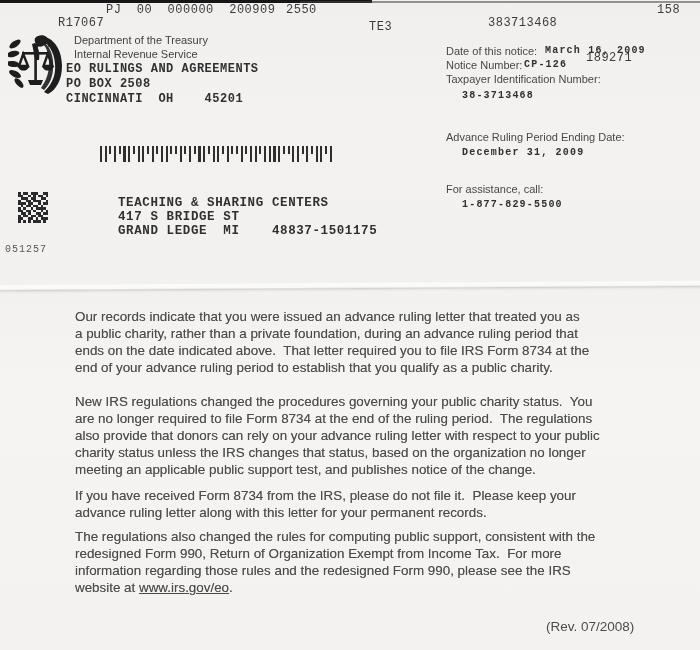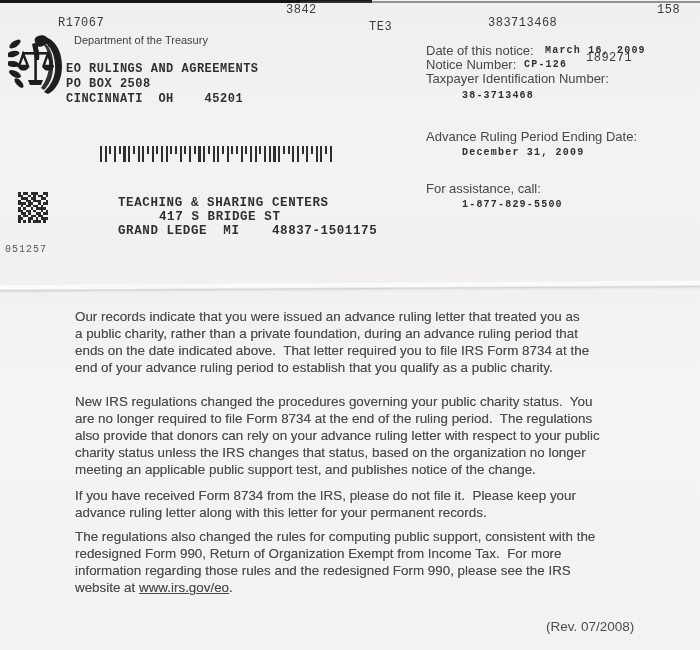--- a/index.html
+++ b/index.html
@@ -7,21 +7,21 @@
     position:relative;width:700px;height:650px;overflow:hidden;
     background:linear-gradient(180deg,#f0efed 0%,#f3f2f0 18%,#f2f1ef 44%,#f5f4f2 60%,#f3f2f0 100%);
     font-family:"Liberation Sans", sans-serif;color:#4a4a4a;
   }
   .abs{position:absolute;white-space:pre;}
   .mono{font-family:"Liberation Mono","DejaVu Sans Mono",monospace;color:#383838;}
   .mono-b{font-family:"Liberation Mono","DejaVu Sans Mono",monospace;color:#303030;font-weight:700;}
   .scanline{font-size:12px;letter-spacing:.5px;color:#3c3c3c;}
   .hdr-sans{font-size:11px;color:#3f3f3f;line-height:14px;margin-left:8px;}
   .hdr-mono{font-size:12px;line-height:14.5px;letter-spacing:.5px;}
-  .label{font-size:13px;color:#474747;line-height:14px;}
+  .label{font-size:11px;color:#474747;line-height:14px;margin-left:20px;}
   .val{font-size:10px;letter-spacing:1.2px;}
   .body-par{
     position:absolute;left:75px;width:578px;margin:0;
     font-size:13.4px;line-height:17px;color:#4c4c4c;white-space:pre-wrap;
     text-shadow:0 0 .5px rgba(70,70,70,.55);
   }
   .ulink{text-decoration:underline;}
   .topedge1{position:absolute;left:0;top:0;width:372px;height:3px;background:#161616;}
   .topedge2{position:absolute;left:300px;top:1px;width:400px;height:1.5px;background:rgba(70,70,70,.55);}
   .crease{position:absolute;left:0;top:283px;width:702px;height:9px;transform:rotate(-0.35deg);
@@ -36,21 +36,22 @@
   .logo{position:absolute;left:8px;top:34px;}
 </style>
 </head>
 <body>
 
 <div class="page">
 
   <div class="topedge1"></div>
   <div class="topedge2"></div>
 
-  <span class="abs mono scanline" style="left:286px;top:3px;">3842</span>
+  <span class="abs mono scanline" style="left:106px;top:3px;">PJ  00  000000  200909</span>
+  <span class="abs mono scanline" style="left:286px;top:3px;">2550</span>
   <span class="abs mono scanline" style="left:586px;top:3px;margin-top:48px;">189271</span>
   <span class="abs mono scanline" style="left:657px;top:3px;">158</span>
   <span class="abs mono scanline" style="left:58px;top:16px;">R17067</span>
   <span class="abs mono scanline" style="left:369px;top:20px;">TE3</span>
   <span class="abs mono scanline" style="left:488px;top:16px;">383713468</span>
 
   <svg class="logo" width="56" height="72" viewBox="0 0 56 72">
     <g fill="#1d1d1d">
 
       <ellipse cx="7" cy="10" rx="6.5" ry="3" transform="rotate(-35 7 10)"></ellipse>
@@ -75,20 +76,21 @@
       <path d="M10 33 A 6 6 0 0 0 21 33 Z"></path>
 
       <path d="M39.8 20 L35.5 32 L44.5 32 Z" fill="none" stroke="#1d1d1d" stroke-width="2.4"></path>
       <path d="M34.5 33 A 6 6 0 0 0 45.5 33 Z"></path>
 
       <path d="M20 46 L35 46 L33 51 L22 51 Z"></path>
     </g>
   </svg>
 
   <span class="abs hdr-sans" style="left:66px;top:33px;">Department of the Treasury</span>
+  <span class="abs hdr-sans" style="left:66px;top:47px;">Internal Revenue Service</span>
   <span class="abs mono-b hdr-mono" style="left:66px;top:62px;">EO RULINGS AND AGREEMENTS</span>
   <span class="abs mono-b hdr-mono" style="left:66px;top:77px;">PO BOX 2508</span>
   <span class="abs mono-b hdr-mono" style="left:66px;top:92px;">CINCINNATI  OH    45201</span>
 
   <span class="abs label" style="left:426px;top:44px;">Date of this notice:</span>
   <span class="abs mono-b val" style="left:545px;top:45px;">March 16, 2009</span>
   <span class="abs label" style="left:426px;top:58px;">Notice Number:</span>
   <span class="abs mono-b val" style="left:524px;top:59px;">CP-126</span>
   <span class="abs label" style="left:426px;top:72px;">Taxpayer Identification Number:</span>
   <span class="abs mono-b val" style="left:462px;top:90px;">38-3713468</span>
@@ -146,21 +148,21 @@
       <div class="bar tall"></div>
     </div>
 
   <span class="abs label" style="left:426px;top:130px;">Advance Ruling Period Ending Date:</span>
   <span class="abs mono-b val" style="left:462px;top:147px;">December 31, 2009</span>
   <span class="abs label" style="left:426px;top:182px;">For assistance, call:</span>
   <span class="abs mono-b val" style="left:462px;top:199px;">1-877-829-5500</span>
 
   <div id="matrix"><span class="cell on"></span><span class="cell"></span><span class="cell on"></span><span class="cell on"></span><span class="cell"></span><span class="cell on"></span><span class="cell on"></span><span class="cell on"></span><span class="cell"></span><span class="cell"></span><span class="cell on"></span><span class="cell on"></span><br><span class="cell on"></span><span class="cell on"></span><span class="cell"></span><span class="cell"></span><span class="cell on"></span><span class="cell"></span><span class="cell on"></span><span class="cell"></span><span class="cell on"></span><span class="cell on"></span><span class="cell"></span><span class="cell on"></span><br><span class="cell"></span><span class="cell on"></span><span class="cell on"></span><span class="cell on"></span><span class="cell"></span><span class="cell on"></span><span class="cell on"></span><span class="cell"></span><span class="cell"></span><span class="cell on"></span><span class="cell on"></span><span class="cell"></span><br><span class="cell on"></span><span class="cell"></span><span class="cell"></span><span class="cell on"></span><span class="cell on"></span><span class="cell"></span><span class="cell on"></span><span class="cell on"></span><span class="cell on"></span><span class="cell"></span><span class="cell"></span><span class="cell on"></span><br><span class="cell on"></span><span class="cell on"></span><span class="cell on"></span><span class="cell"></span><span class="cell on"></span><span class="cell on"></span><span class="cell"></span><span class="cell"></span><span class="cell on"></span><span class="cell"></span><span class="cell on"></span><span class="cell on"></span><br><span class="cell"></span><span class="cell on"></span><span class="cell"></span><span class="cell on"></span><span class="cell on"></span><span class="cell"></span><span class="cell on"></span><span class="cell on"></span><span class="cell"></span><span class="cell on"></span><span class="cell"></span><span class="cell"></span><br><span class="cell on"></span><span class="cell"></span><span class="cell on"></span><span class="cell"></span><span class="cell"></span><span class="cell on"></span><span class="cell"></span><span class="cell on"></span><span class="cell on"></span><span class="cell on"></span><span class="cell on"></span><span class="cell"></span><br><span class="cell on"></span><span class="cell on"></span><span class="cell"></span><span class="cell on"></span><span class="cell on"></span><span class="cell"></span><span class="cell on"></span><span class="cell"></span><span class="cell"></span><span class="cell on"></span><span class="cell"></span><span class="cell on"></span><br><span class="cell"></span><span class="cell on"></span><span class="cell on"></span><span class="cell"></span><span class="cell on"></span><span class="cell"></span><span class="cell"></span><span class="cell on"></span><span class="cell on"></span><span class="cell"></span><span class="cell on"></span><span class="cell on"></span><br><span class="cell on"></span><span class="cell"></span><span class="cell on"></span><span class="cell on"></span><span class="cell"></span><span class="cell on"></span><span class="cell on"></span><span class="cell"></span><span class="cell on"></span><span class="cell on"></span><span class="cell"></span><span class="cell"></span><br><span class="cell on"></span><span class="cell on"></span><span class="cell"></span><span class="cell"></span><span class="cell on"></span><span class="cell on"></span><span class="cell"></span><span class="cell on"></span><span class="cell"></span><span class="cell on"></span><span class="cell on"></span><span class="cell on"></span><br><span class="cell on"></span><span class="cell"></span><span class="cell on"></span><span class="cell"></span><span class="cell on"></span><span class="cell"></span><span class="cell on"></span><span class="cell on"></span><span class="cell on"></span><span class="cell"></span><span class="cell on"></span><span class="cell"></span><br></div>
   <span class="abs mono-b" style="left:118px;top:196px;font-size:12.5px;letter-spacing:.6px;">TEACHING &amp; SHARING CENTERS</span>
-  <span class="abs mono-b" style="left:118px;top:210px;font-size:12.5px;letter-spacing:.6px;margin-left:41px;">417 S BRIDGE ST</span>
+  <span class="abs mono-b" style="left:118px;top:210px;font-size:12.5px;letter-spacing:.6px;">417 S BRIDGE ST</span>
   <span class="abs mono-b" style="left:118px;top:224px;font-size:12.5px;letter-spacing:.6px;">GRAND LEDGE  MI    48837-1501175</span>
   <span class="abs mono" style="left:5px;top:244px;font-size:10px;letter-spacing:1px;color:#565656;">051257</span>
 
   <div class="crease"></div>
 
   <p class="body-par" style="top:308px;">Our records indicate that you were issued an advance ruling letter that treated you as
 a public charity, rather than a private foundation, during an advance ruling period that
 ends on the date indicated above.  That letter required you to file IRS Form 8734 at the
 end of your advance ruling period to establish that you qualify as a public charity.</p>
   <p class="body-par" style="top:393px;">New IRS regulations changed the procedures governing your public charity status.  You

